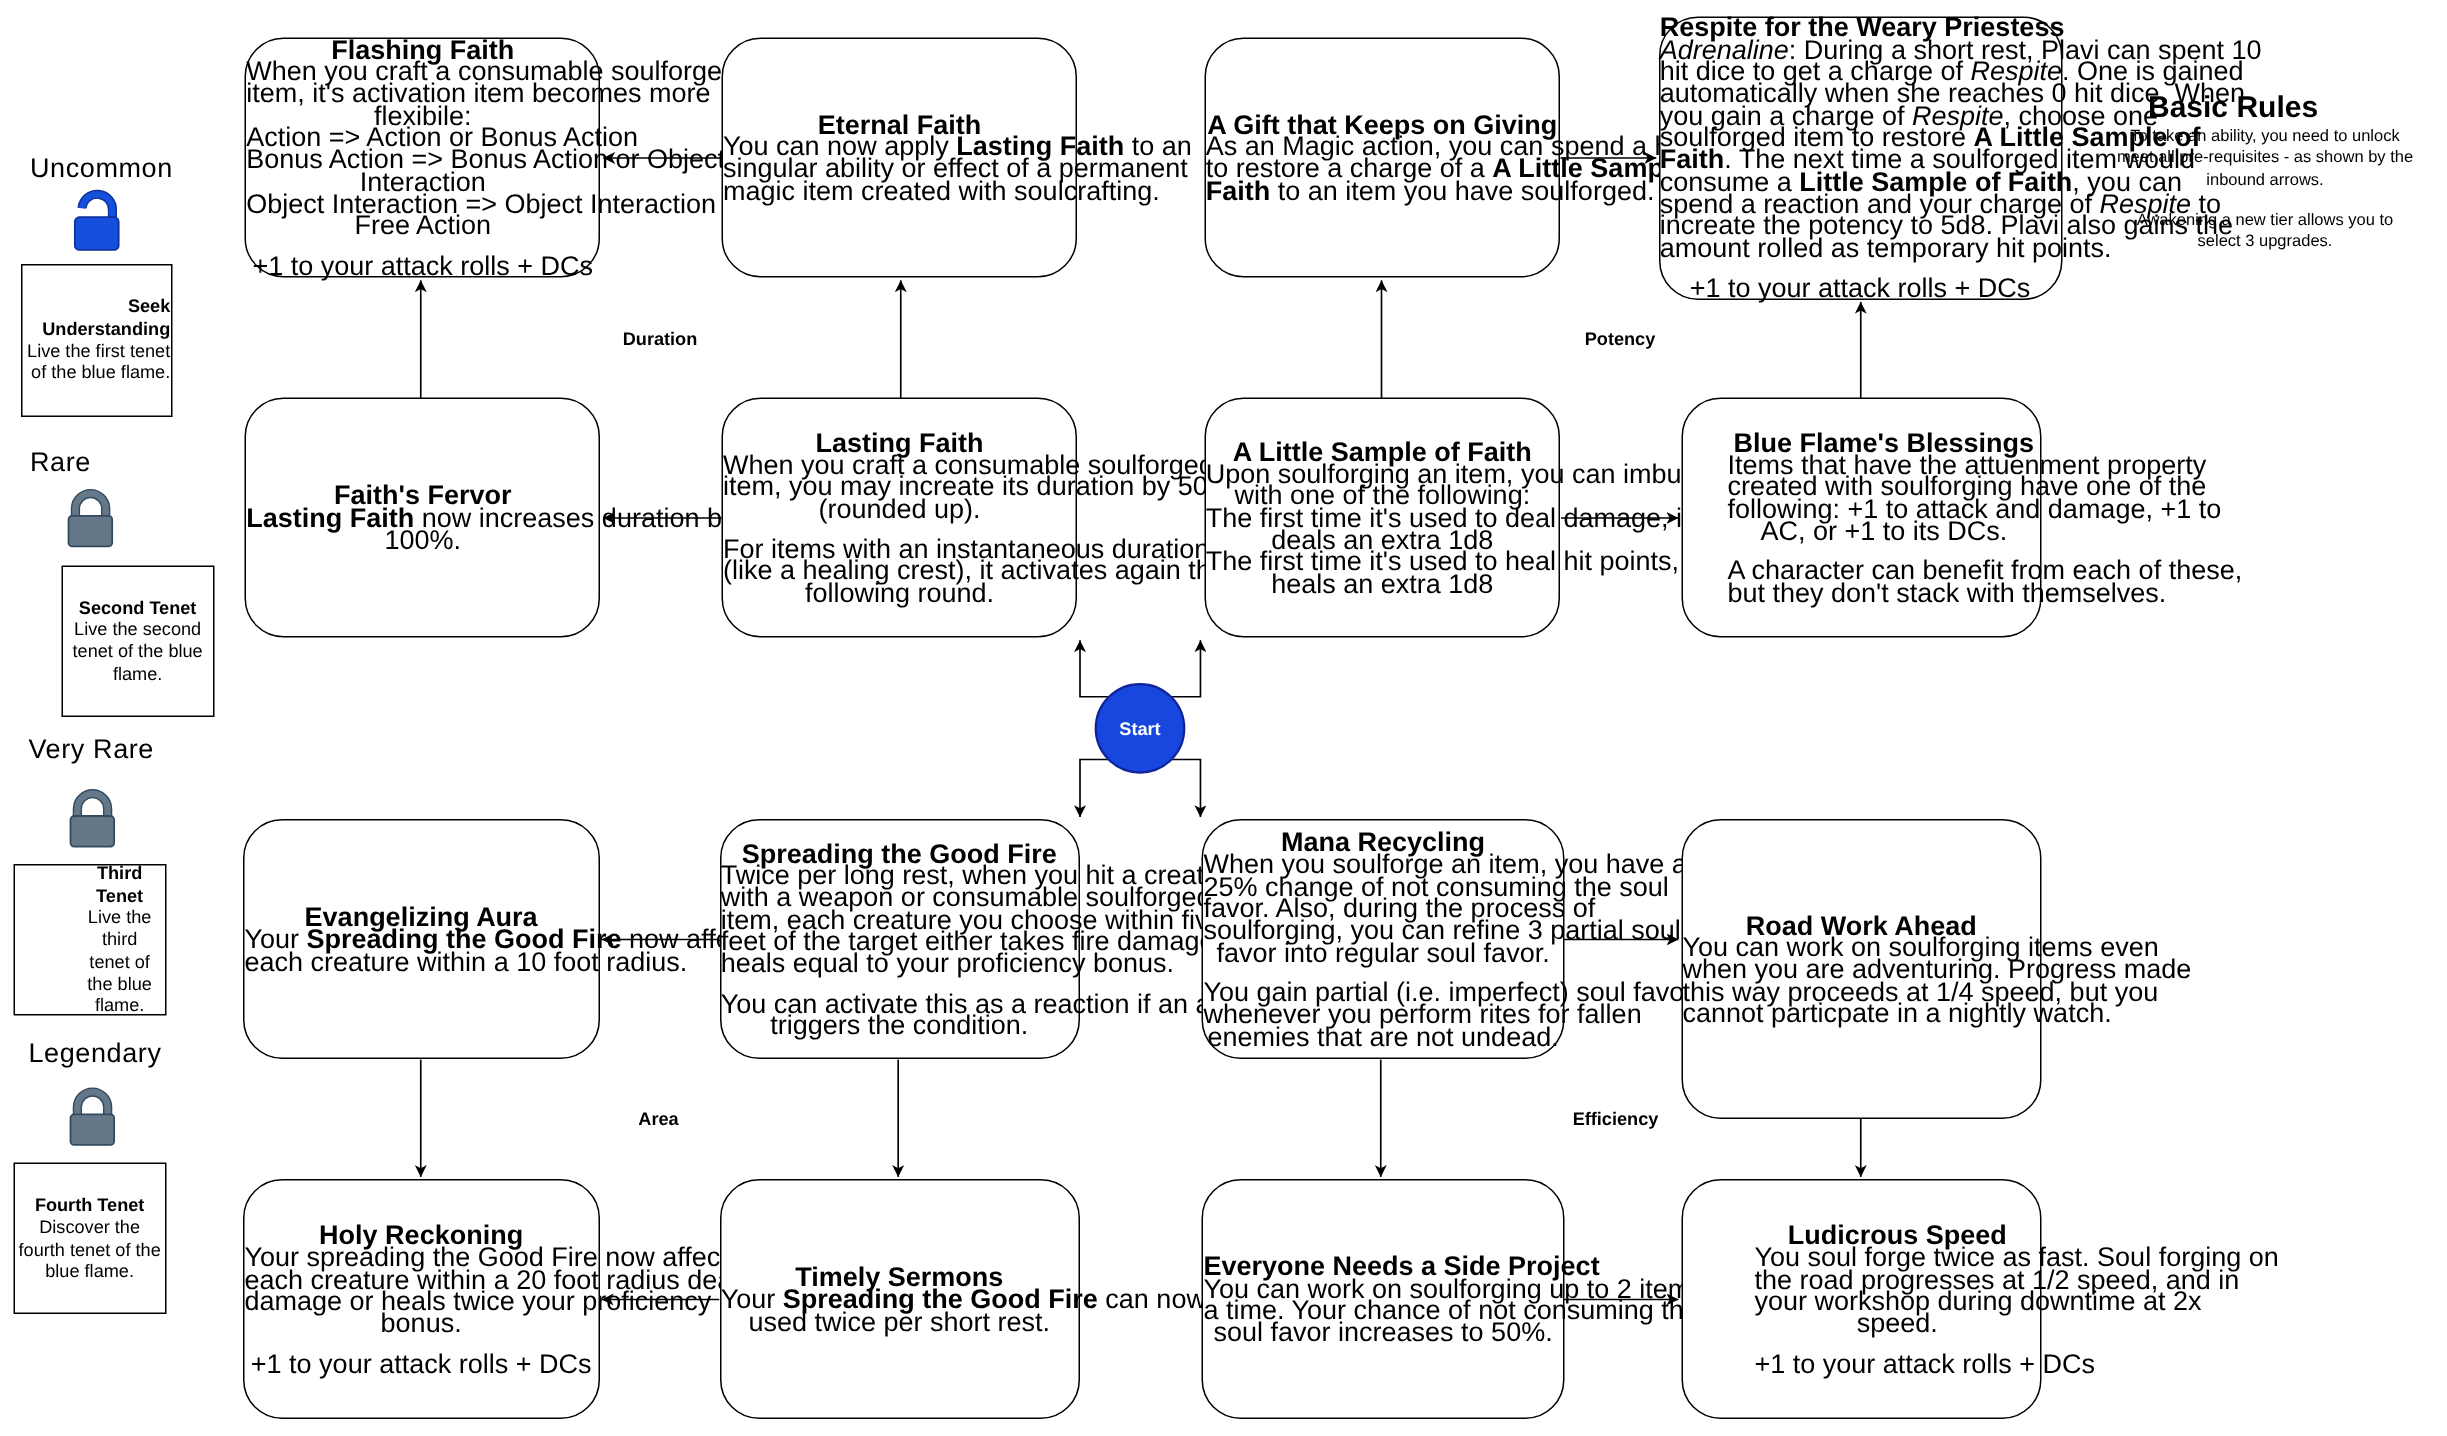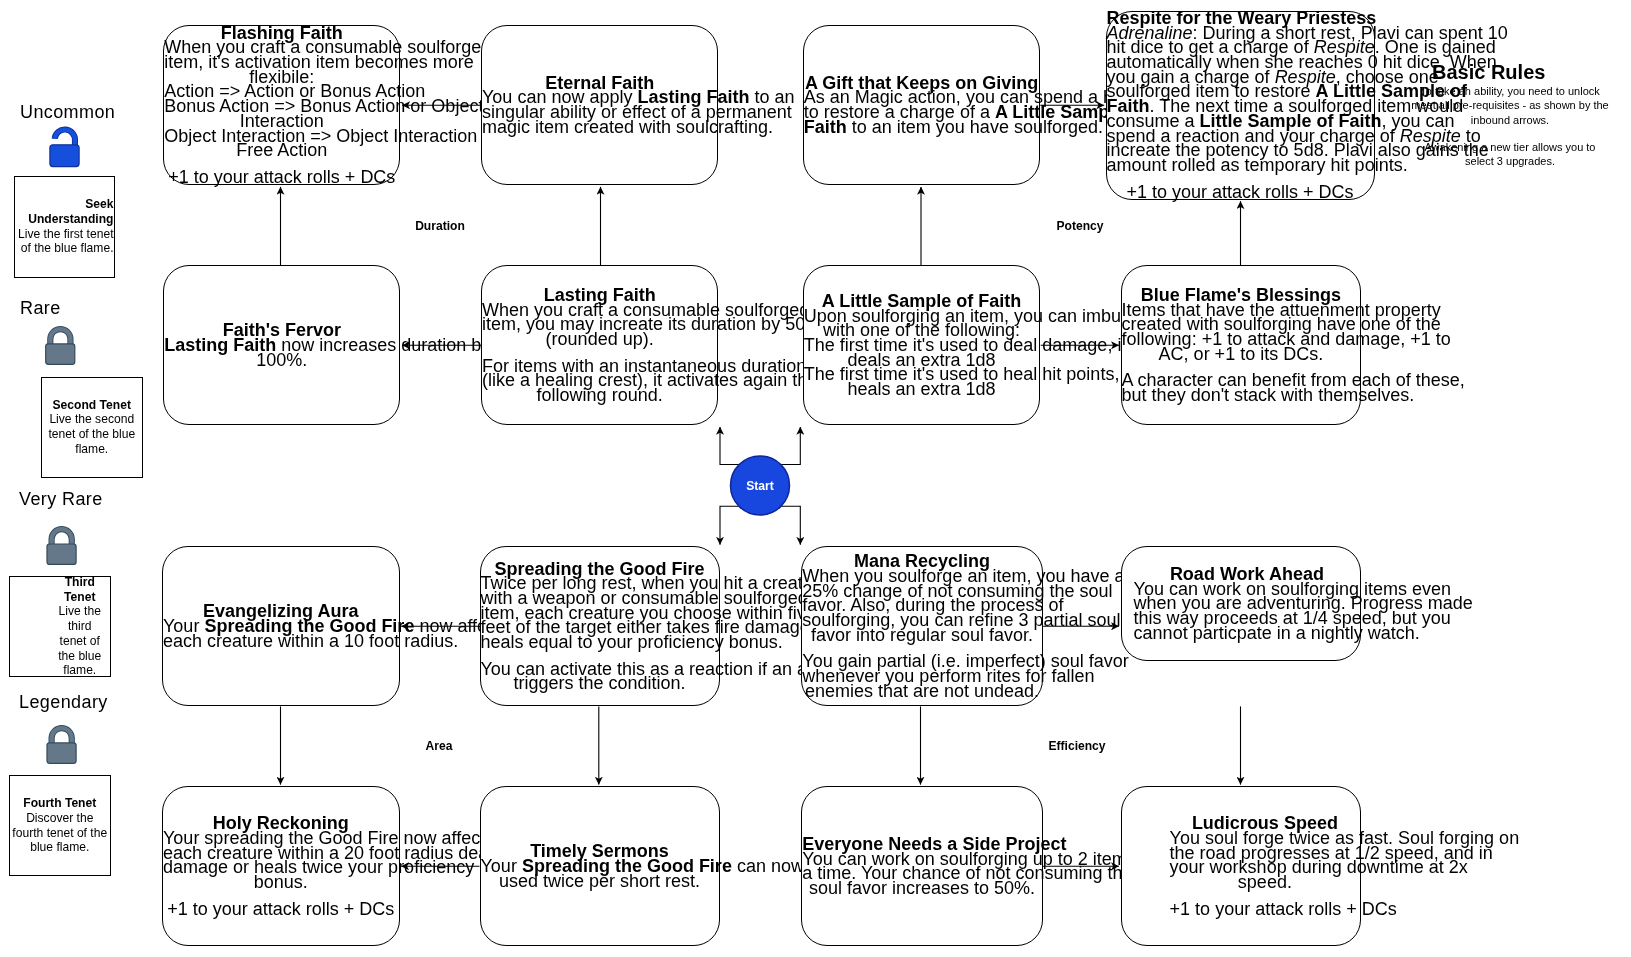--- a/index.html
+++ b/index.html
@@ -110,34 +110,34 @@
 
 <div class="box" style="left:163.2px;top:265.4px;width:237.3px;height:159.9px;">
     <div><b>Faith's Fervor</b><br><b>Lasting Faith</b> now increases duration by<br>100%.</div>
   </div>
 <div class="box" style="left:481px;top:265.4px;width:237.3px;height:159.9px;">
     <div><b>Lasting Faith</b><br>When you craft a consumable soulforged<br>item, you may increate its duration by 50%<br>(rounded up).<br><span class="gap"></span>For items with an instantaneous duration<br>(like a healing crest), it activates again the<br>following round.</div>
   </div>
 <div class="box" style="left:802.8px;top:265.4px;width:237.5px;height:159.9px;">
     <div><b>A Little Sample of Faith</b><br>Upon soulforging an item, you can imbue it<br>with one of the following:<br>The first time it's used to deal damage, it<br>deals an extra 1d8<br>The first time it's used to heal hit points, it<br>heals an extra 1d8</div>
   </div>
-<div class="box" style="left:1120.6px;top:265.4px;width:240.6px;height:159.9px;">
+<div class="box" style="left:1120.6px;top:265.4px;width:240.6px;height:159.9px;padding-left:30px;">
     <div><b>Blue Flame's Blessings</b><br>Items that have the attuenment property<br>created with soulforging have one of the<br>following: +1 to attack and damage, +1 to<br>AC, or +1 to its DCs.<br><span class="gap"></span>A character can benefit from each of these,<br>but they don't stack with themselves.</div>
   </div>
 
 <div class="box" style="left:162px;top:546.3px;width:237.5px;height:160.1px;">
     <div><b>Evangelizing Aura</b><br>Your <b>Spreading the Good Fire</b> now affects<br>each creature within a 10 foot radius.</div>
   </div>
 <div class="box" style="left:479.5px;top:546.3px;width:240px;height:160.1px;">
     <div><b>Spreading the Good Fire</b><br>Twice per long rest, when you hit a creature<br>with a weapon or consumable soulforged<br>item, each creature you choose within five<br>feet of the target either takes fire damage or<br>heals equal to your proficiency bonus.<br><span class="gap"></span>You can activate this as a reaction if an ally<br>triggers the condition.</div>
   </div>
 <div class="box" style="left:801.3px;top:546.3px;width:241.5px;height:160.1px;">
     <div><b>Mana Recycling</b><br>When you soulforge an item, you have a<br>25% change of not consuming the soul<br>favor. Also, during the process of<br>soulforging, you can refine 3 partial soul<br>favor into regular soul favor.<br><span class="gap"></span>You gain partial (i.e. imperfect) soul favor<br>whenever you perform rites for fallen<br>enemies that are not undead.</div>
   </div>
-<div class="box" style="left:1120.6px;top:546.3px;width:240.6px;height:115px;padding-left:12px;">
+<div class="box" style="left:1120.6px;top:546.3px;width:240.6px;height:200px;">
     <div><b>Road Work Ahead</b><br>You can work on soulforging items even<br>when you are adventuring. Progress made<br>this way proceeds at 1/4 speed, but you<br>cannot particpate in a nightly watch.</div>
   </div>
 
 <div class="box" style="left:162px;top:786.2px;width:237.5px;height:160.2px;">
     <div><b>Holy Reckoning</b><br>Your spreading the Good Fire now affects<br>each creature within a 20 foot radius deals<br>damage or heals twice your proficiency<br>bonus.<br><span class="gap"></span>+1 to your attack rolls + DCs</div>
   </div>
 <div class="box" style="left:479.5px;top:786.2px;width:240px;height:160.2px;">
     <div><b>Timely Sermons</b><br>Your <b>Spreading the Good Fire</b> can now be<br>used twice per short rest.</div>
   </div>
 <div class="box" style="left:801.3px;top:786.2px;width:241.5px;height:160.2px;">

